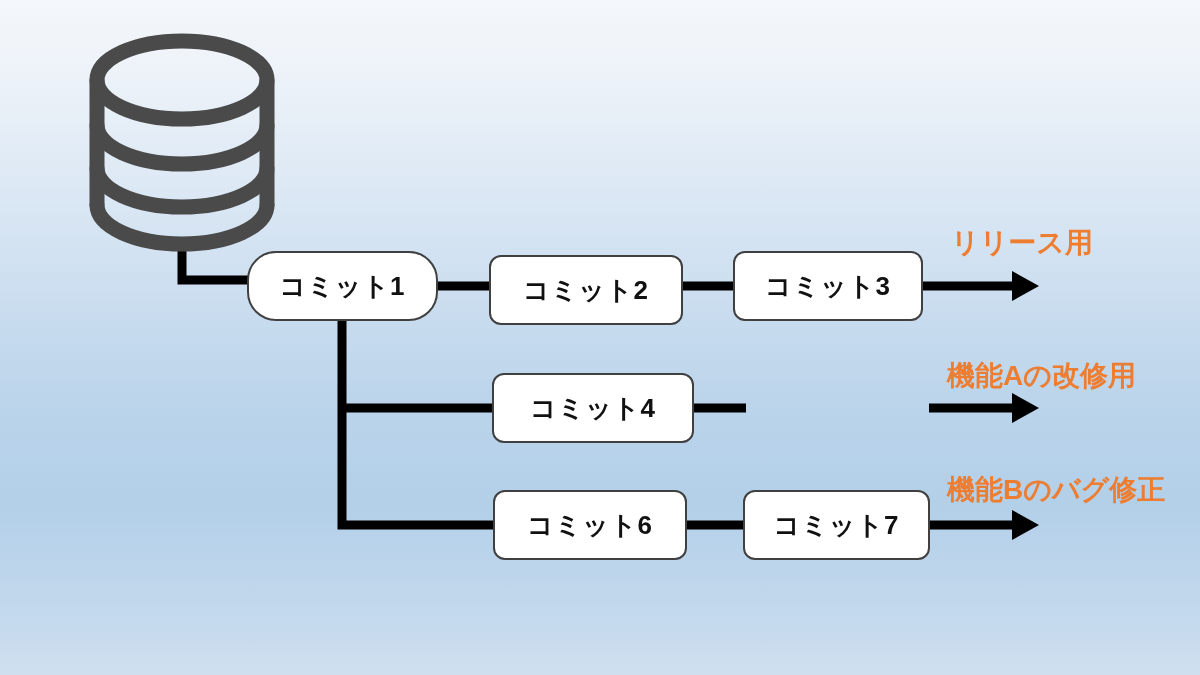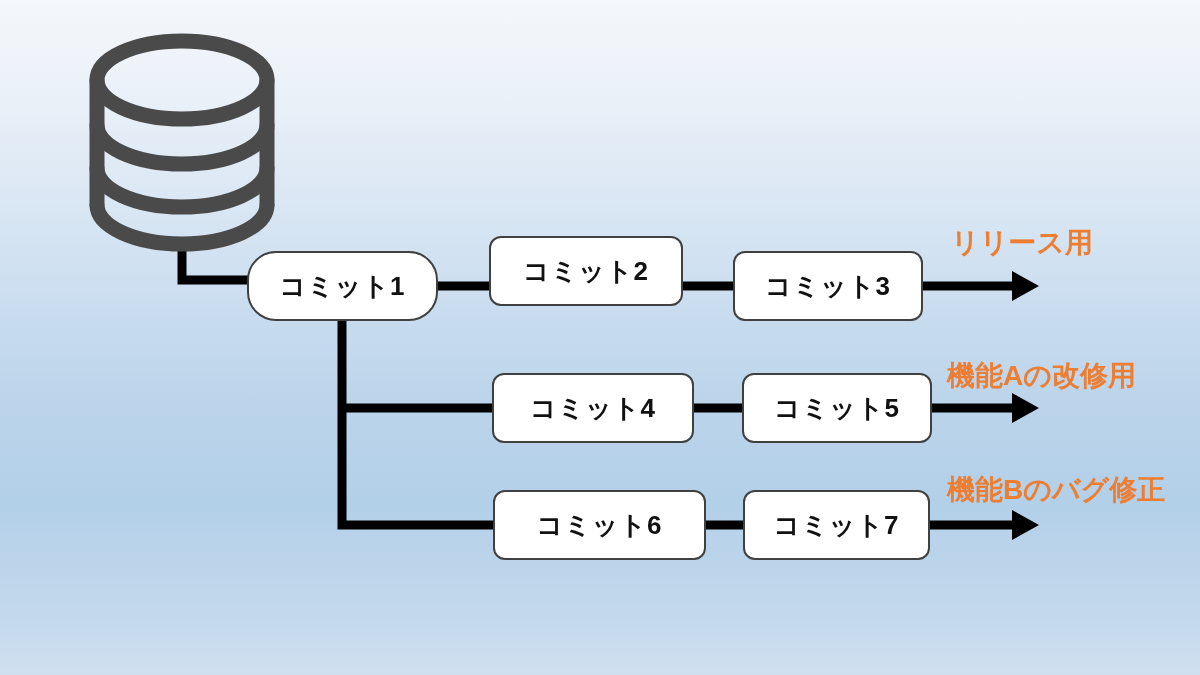--- a/index.html
+++ b/index.html
@@ -92,26 +92,25 @@
       <ellipse cx="97" cy="50" rx="85" ry="39"></ellipse>
       <path d="M12 50 L12 175"></path>
       <path d="M182 50 L182 175"></path>
       <path d="M12 95 A 85 39 0 0 0 182 95"></path>
       <path d="M12 138 A 85 39 0 0 0 182 138"></path>
       <path d="M12 175 A 85 39 0 0 0 182 175"></path>
     </g>
   </svg>
 
   <div class="commit-node" style="left:247px; top:251px; width:191px;border-radius:29px;">コミット1</div>
-  <div class="commit-node" style="left:489px; top:236px; width:194px;">コミット2</div>
+  <div class="commit-node" style="left:489px; top:255px; width:194px;">コミット2</div>
   <div class="commit-node" style="left:733px; top:251px; width:190px;">コミット3</div>
 
   <div class="commit-node" style="left:492px; top:373px; width:202px;">コミット4</div>
-  <div class="commit-node" style="left:742px; top:373px; width:190px;">コミット5</div>
 
-  <div class="commit-node" style="left:493px; top:490px; width:213px;">コミット6</div>
+  <div class="commit-node" style="left:493px; top:490px; width:194px;">コミット6</div>
   <div class="commit-node" style="left:743px; top:490px; width:187px;text-align:center;">コミット7</div>
 
   <div class="branch-label" style="left:951px; top:229px;">リリース用</div>
   <div class="branch-label" style="left:947px; top:476px;">機能Bのバグ修正</div>
   <div class="branch-label" style="left:947px; top:362px;">機能Aの改修用</div>
 
 </div>
 
 </body></html>

